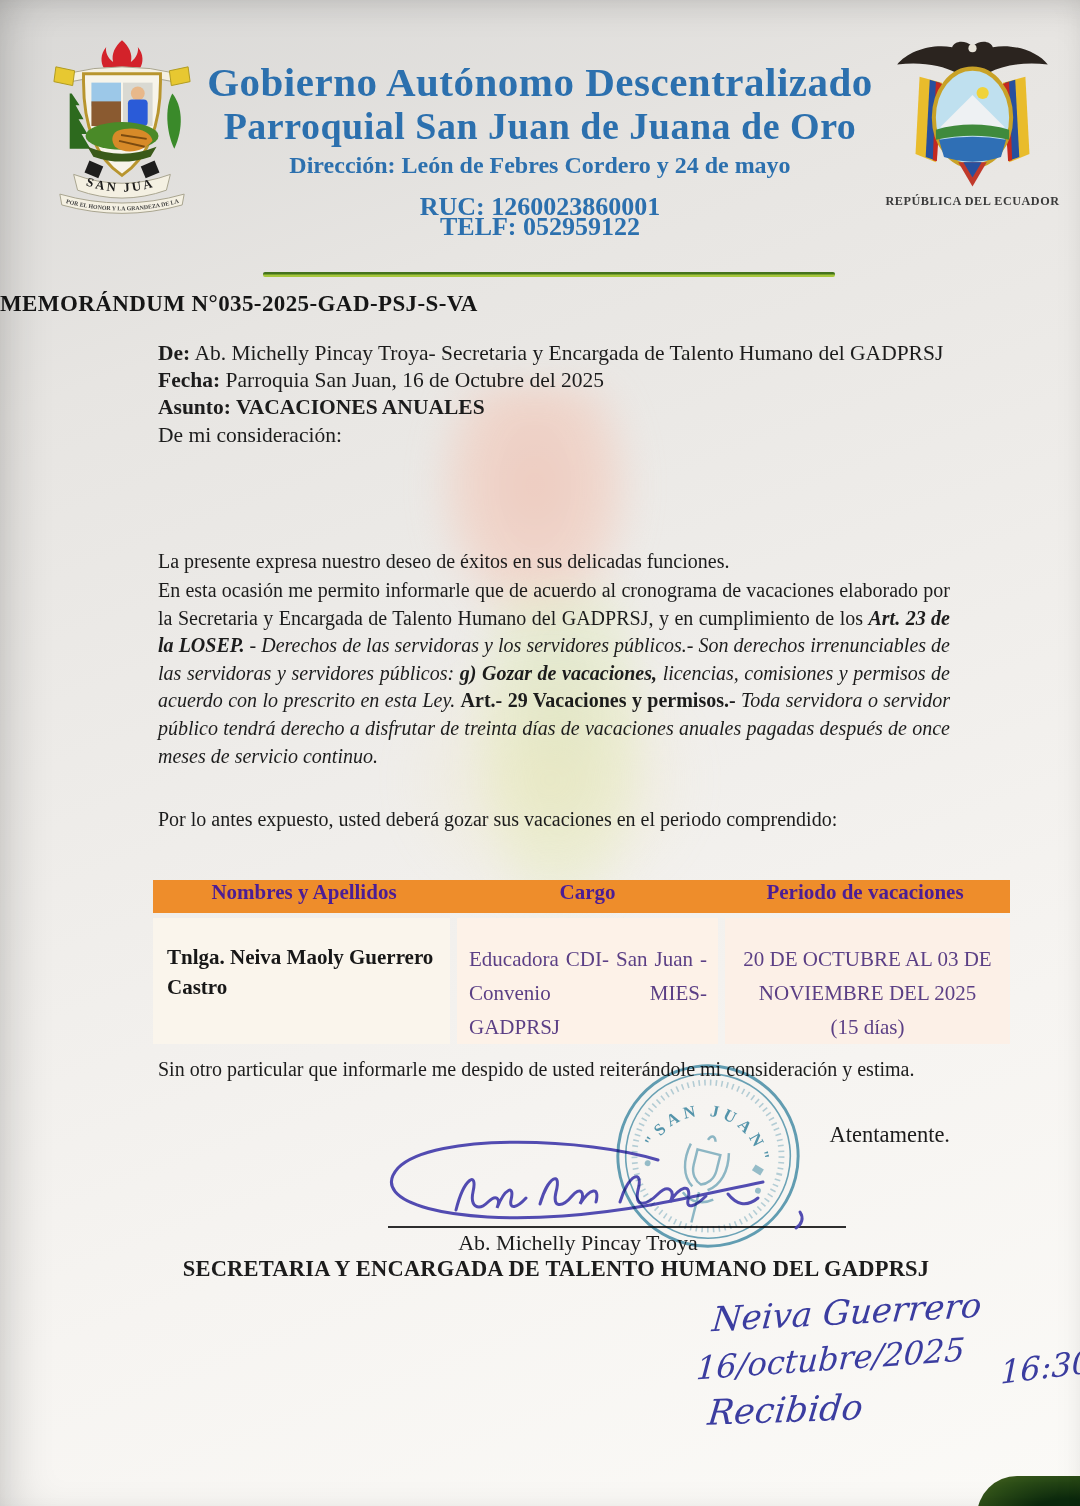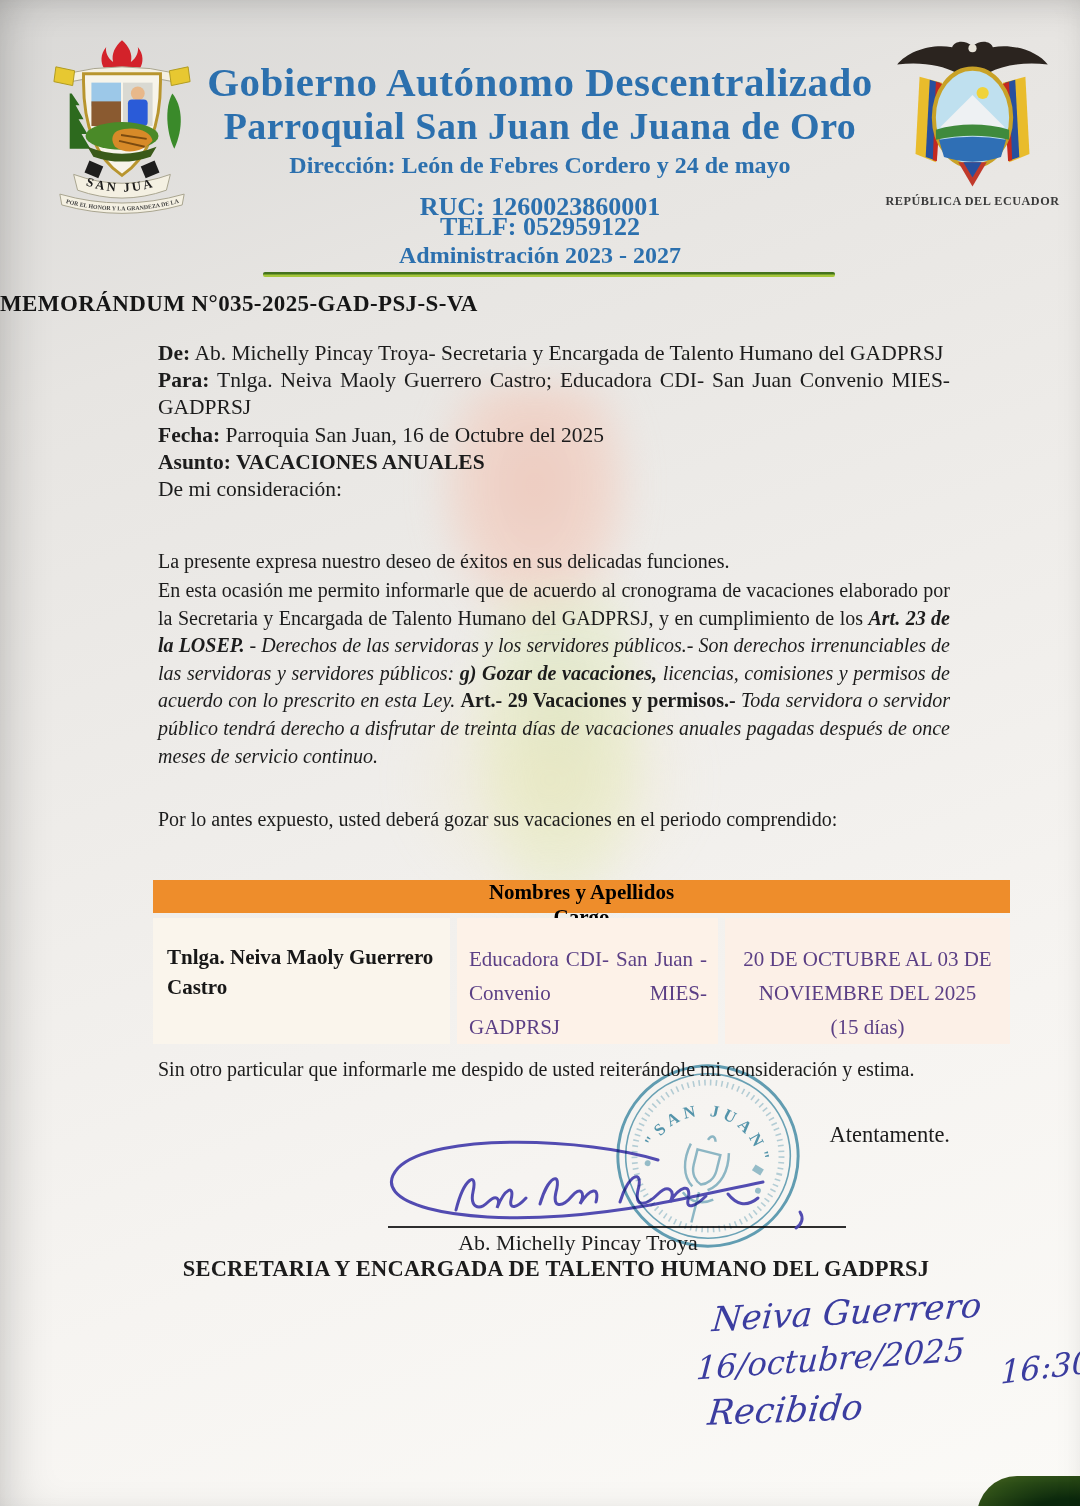--- a/index.html
+++ b/index.html
@@ -40,22 +40,22 @@
   
   .wm{position:absolute;pointer-events:none;filter:blur(16px);}
   .wm-flame{left:430px;top:385px;width:210px;height:250px;opacity:.55;
     background:radial-gradient(ellipse at 50% 40%,#f0b4a2 0%,#f3c8b8 45%,transparent 72%);}
   .wm-stem{left:470px;top:590px;width:180px;height:330px;opacity:.45;
     background:radial-gradient(ellipse at 50% 40%,#cfe0a8 0%,#e4ecc2 50%,transparent 75%);}
   .wm-gold{left:390px;top:640px;width:320px;height:280px;opacity:.35;
     background:radial-gradient(ellipse,#efe6ae 0%,transparent 70%);}
   
   .vtable{position:absolute;left:153px;top:880px;width:857px;}
-  .vt-head{display:flex;height:33px;align-items:center;background:#ee8d2b;
-    color:#000000;font-weight:bold;font-size:21px;flex-direction:column;}
+  .vt-head{display:flex;height:33px;align-items:flex-start;background:#ee8d2b;
+    color:#4c1d95;font-weight:bold;font-size:21px;}
   .vt-head .h1{width:302px;text-align:center;}
   .vt-head .h2{width:265px;text-align:center;}
   .vt-head .h3{width:290px;text-align:center;}
   .vt-row{display:flex;margin-top:5px;min-height:124px;gap:7px;font-size:21px;justify-content:center;}
   .vt-c{box-sizing:border-box;}
   .vt-c1{width:297px;background:#faf5ec;padding:24px 10px 0 14px;font-weight:bold;color:#171717;line-height:30px;}
   .vt-c2{width:261px;background:#fdf2e8;padding:24px 11px 0 12px;color:#5b3f85;line-height:34px;text-align:justify;}
   .vt-c3{width:285px;background:#fcf0e7;padding:24px 8px 0 8px;color:#5b3f85;line-height:34px;text-align:center;}
   .days{display:block;text-align:center;}
   
@@ -141,28 +141,26 @@
       <path d="M73 126 L82 141 L91 126 Z" fill="#27509e"></path>
       <text x="82" y="168" text-anchor="middle" font-size="12" font-weight="bold" fill="#3a3a3a" letter-spacing=".5">REPÚBLICA DEL ECUADOR</text>
     </svg>
   </div>
 
   <div class="lh-text lh-t1">Gobierno Autónomo Descentralizado</div>
   <div class="lh-text lh-t2">Parroquial San Juan de Juana de Oro</div>
   <div class="lh-text lh-addr">Dirección: León de Febres Cordero y 24 de mayo</div>
   <div class="lh-text lh-ruc">RUC: 1260023860001</div>
   <div class="lh-text lh-telf">TELF: 052959122</div>
-  <div class="lh-text lh-admin">Administración 2023 - 2027</div>
   <div class="divider"></div>
 
   <div class="memo-title">MEMORÁNDUM N°035-2025-GAD-PSJ-S-VA</div>
 
   <div class="meta">
     <div><span class="bd">De:</span><span> Ab. Michelly Pincay Troya- Secretaria y Encargada de Talento Humano del GADPRSJ</span></div>
-    <div><span class="bd">Para:</span><span> Tnlga. Neiva Maoly Guerrero Castro; Educadora CDI- San Juan Convenio MIES-GADPRSJ</span></div>
     <div><span class="bd">Fecha:</span><span> Parroquia San Juan, 16 de Octubre del 2025</span></div>
     <div><span class="bd">Asunto:</span><span class="bd"> VACACIONES ANUALES</span></div>
     <div>De mi consideración:</div>
   </div>
 
   <div class="blk p1">La presente expresa nuestro deseo de éxitos en sus delicadas funciones.</div>
   <div class="blk p2">
     <span>En esta ocasión me permito informarle que de acuerdo al cronograma de vacaciones elaborado por la Secretaria y Encargada de Talento Humano del GADPRSJ, y  en cumplimiento de los </span><span class="bdit">Art. 23 de la LOSEP.</span><span> - </span><span class="it">Derechos de las servidoras y los servidores públicos.- Son derechos irrenunciables de las servidoras y servidores públicos: </span><span class="bdit">g) Gozar de vacaciones,</span><span class="it"> licencias, comisiones y permisos de acuerdo con lo prescrito en esta Ley. </span><span class="bd">Art.- 29 Vacaciones y permisos.- </span><span class="it">Toda servidora o servidor público tendrá derecho a disfrutar de treinta días de vacaciones anuales pagadas después de once meses de servicio continuo.</span>
   </div>
   <div class="blk p3">Por lo antes expuesto, usted deberá gozar sus vacaciones en el periodo comprendido:</div>

